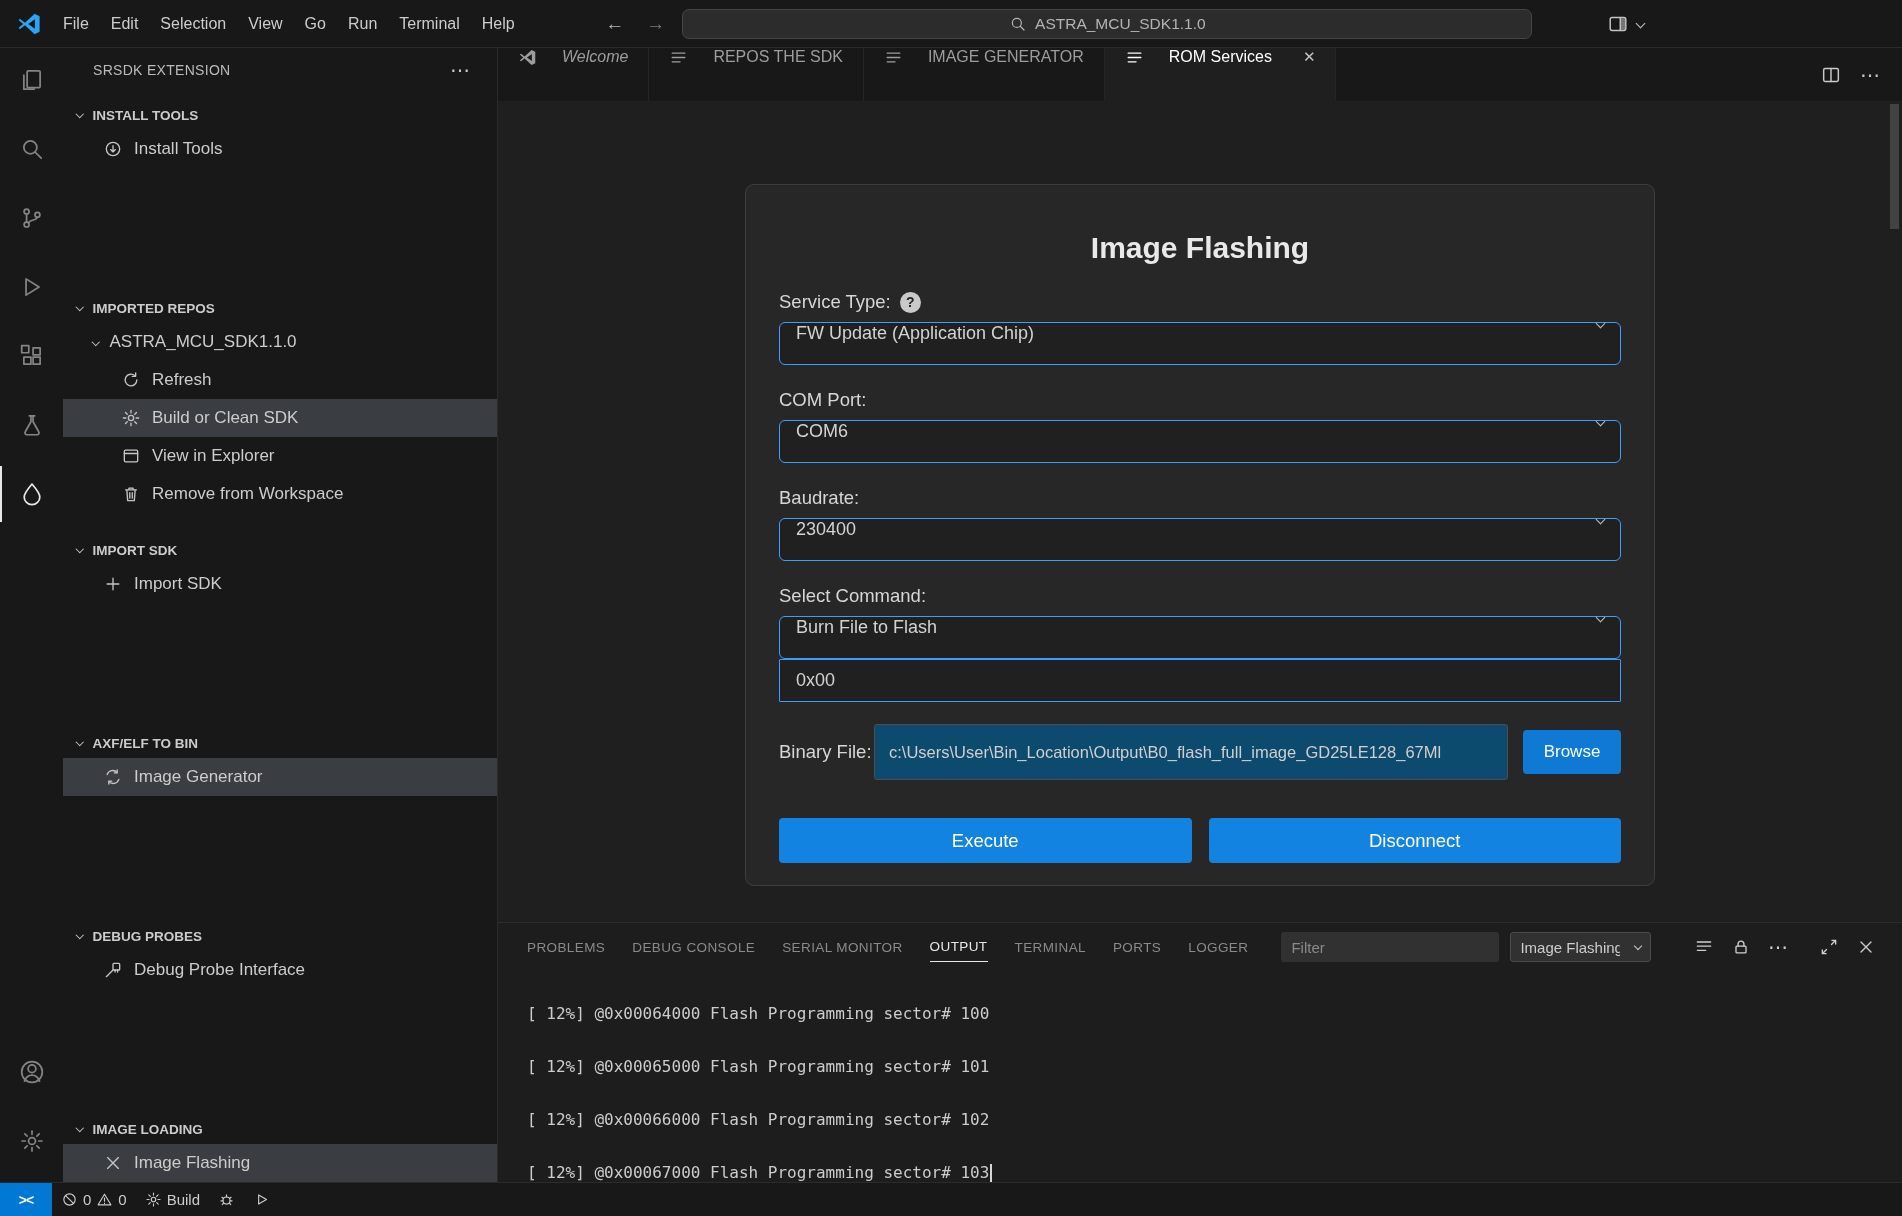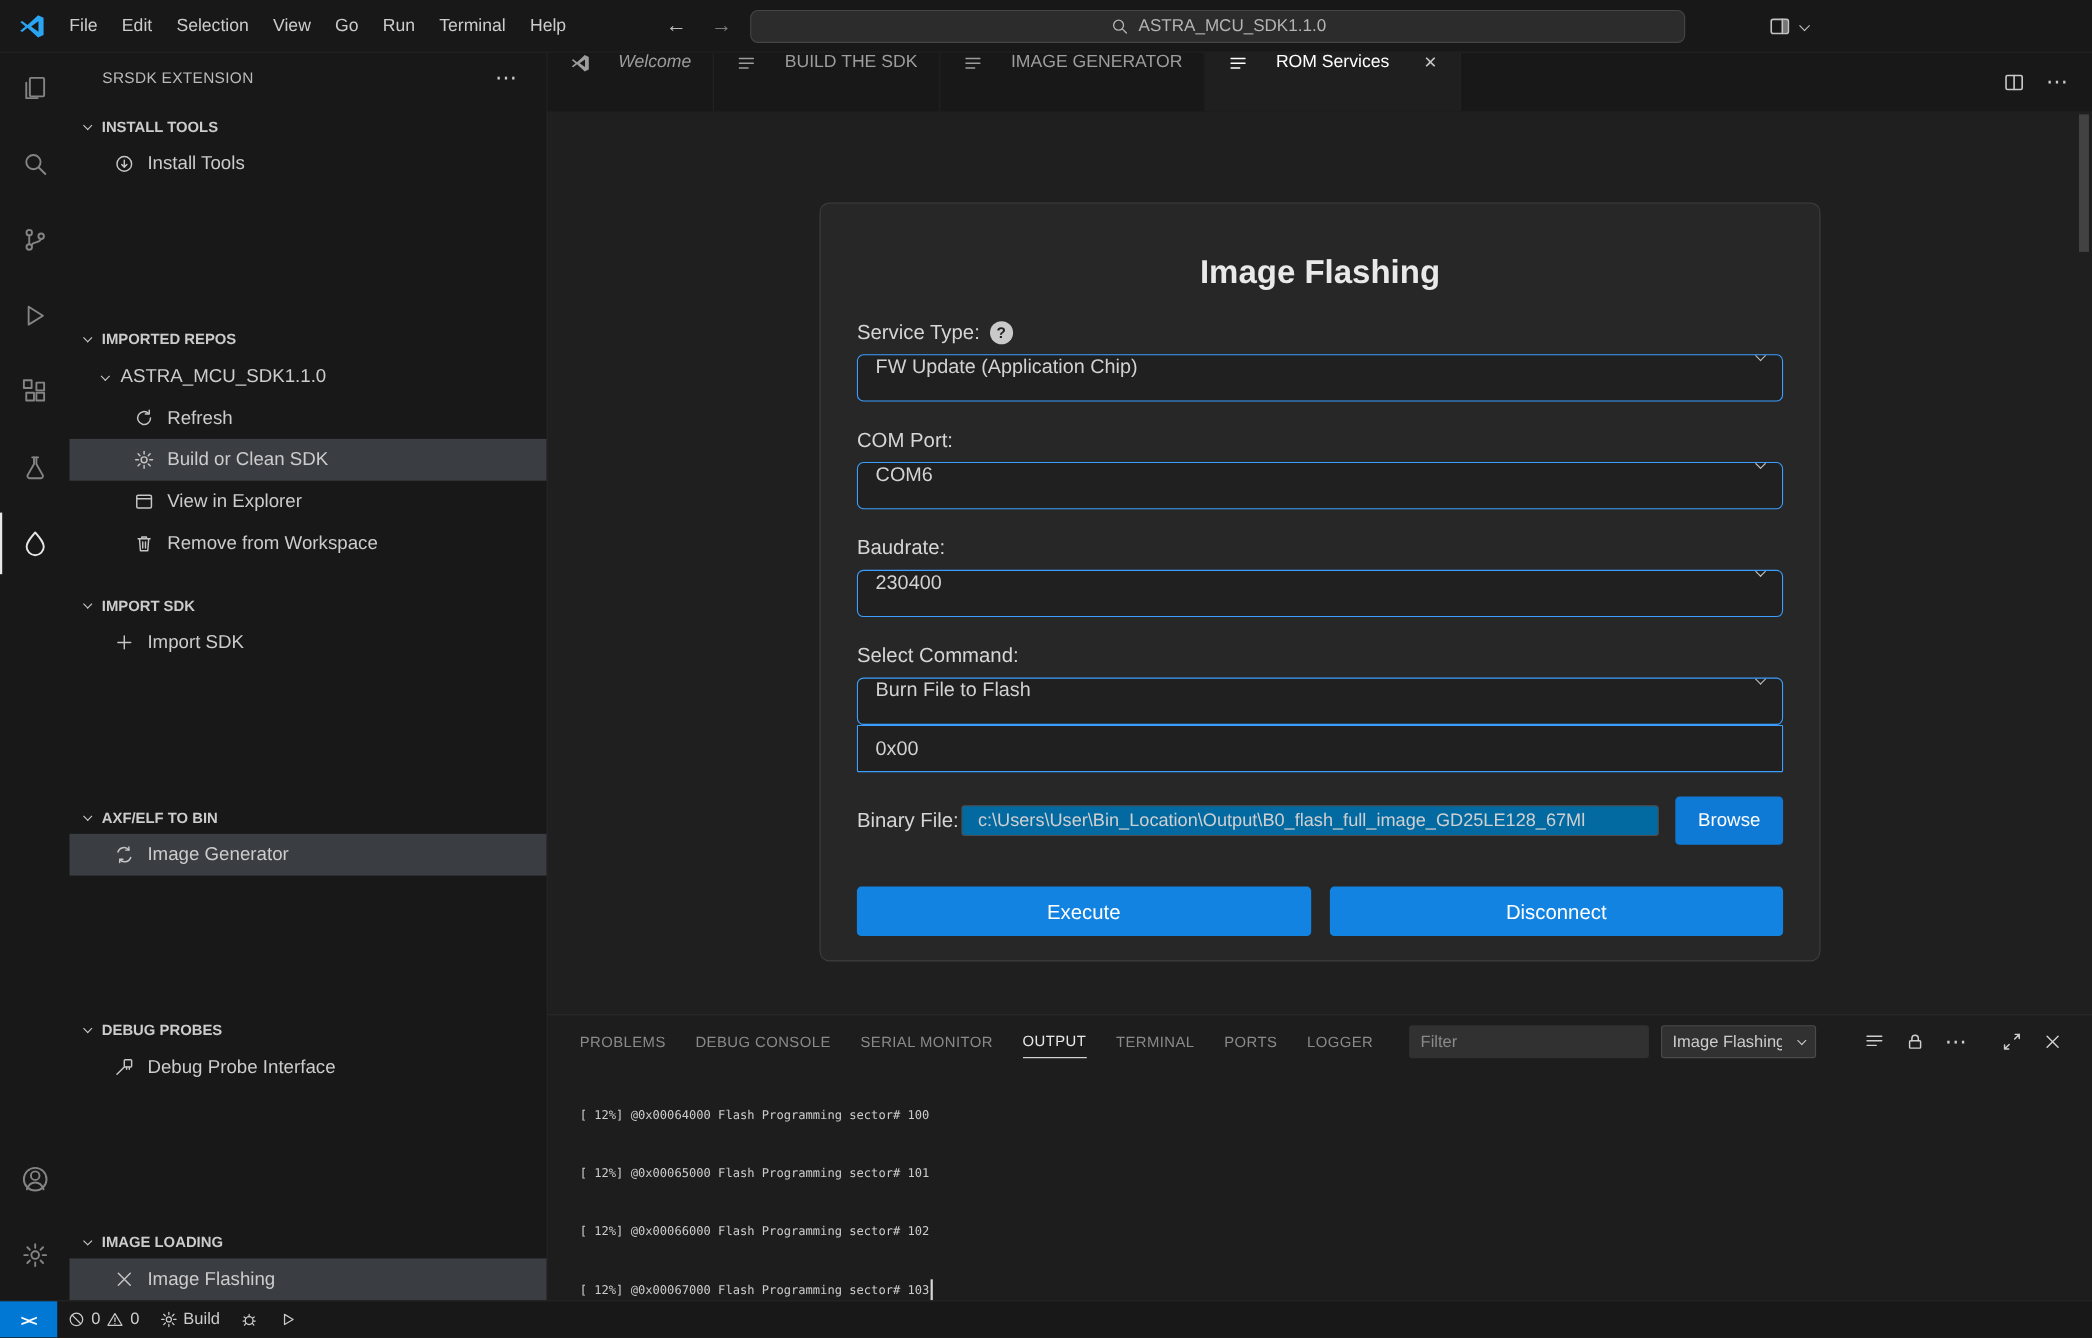--- a/index.html
+++ b/index.html
@@ -71,39 +71,39 @@
   .card { width:910px; margin:83px auto 0; background:#272727; border:1px solid #3e3e3e; border-radius:9px; padding:46px 33px 22px; }
   .card-title { text-align:center; font-size:30px; font-weight:700; color:#e9e9e9; margin-bottom:26px; }
   .field-label { display:flex; align-items:center; font-size:18.5px; color:#d6d6d6; margin:24px 0 9px; }
   .field-label.first { margin-top:0; }
   .help { width:21px; height:21px; border-radius:50%; background:#c9c9c9; color:#1f1f1f; font-weight:700; font-size:14px; display:inline-flex; align-items:center; justify-content:center; margin-left:9px; }
   .select { height:43px; background:#202020; border:1.6px solid #3b9eff; border-radius:6px; display:flex; padding:0 16px; font-size:18px; color:#d2d2d2; }
   .select .chev { margin-left:auto; color:#bfbfbf; margin-top:-3px; }
   .text-input { width:100%; height:43px; background:#202020; border:1.6px solid #3b9eff; border-radius:1px; padding:0 16px; font-size:18px; color:#d2d2d2; font-family:"Liberation Sans",sans-serif; outline:none; }
   .binary-row { display:flex; align-items:center; margin-top:22px; }
   .binary-label { width:95px; font-size:18.5px; color:#d6d6d6; line-height:1.25; flex:none; }
-  .binary-input { flex:1; height:28px; background:#0369a1; border:1px solid #4d4d4d; border-radius:3px; padding:0 14px; font-size:16.5px; color:#cfcfcf; font-family:"Liberation Sans",sans-serif; outline:none; white-space:nowrap; overflow:hidden; min-width:0; }
+  .binary-input { flex:1; height:56px; background:#0c4a6e; border:1px solid #4d4d4d; border-radius:3px; padding:0 14px; font-size:16.5px; color:#cfcfcf; font-family:"Liberation Sans",sans-serif; outline:none; white-space:nowrap; overflow:hidden; min-width:0; }
   .browse-btn { width:98px; height:44px; margin-left:15px; background:#0e7ad6; color:#ffffff; border:none; border-radius:4px; font-size:17px; font-family:"Liberation Sans",sans-serif; flex:none; }
   .btn-row { display:flex; gap:17px; margin-top:38px; }
   .big-btn { flex:1; height:45px; background:#1283e0; color:#ffffff; border:none; border-radius:4px; font-size:18.5px; font-family:"Liberation Sans",sans-serif; }
 
   
   .panel { height:260px; border-top:1px solid #2b2b2b; background:#1d1d1d; flex:none; display:flex; flex-direction:column; }
   .panel-header { height:48px; display:flex; align-items:center; padding-left:29px; flex:none; }
   .ptab { font-size:13.5px; letter-spacing:.4px; color:#8a8a8a; margin-right:27px; padding:7px 0; }
   .ptab.active { color:#e7e7e7; border-bottom:1.5px solid #e7e7e7; }
   .filter-input { width:218px; height:30px; background:#313131; border:none; border-radius:3px; padding:0 10px; color:#cccccc; font-size:15px; font-family:"Liberation Sans",sans-serif; outline:none; margin-left:6px; }
   .filter-input::placeholder { color:#8a8a8a; }
   .channel-select { margin-left:11px; width:141px; height:30px; background:#313131; border:1px solid #4a4a4a; border-radius:3px; display:flex; align-items:center; padding:0 9px; font-size:15px; color:#cccccc; }
   .channel-text { width:100px; white-space:nowrap; overflow:hidden; }
   .channel-select .chev { margin-left:auto; margin-top:-3px; width:6px; height:6px; }
   .panel-icons { margin-left:auto; display:flex; align-items:center; gap:17px; margin-right:26px; color:#cfcfcf; }
   .panel-icons .ic { width:20px; height:20px; }
   .gap-left { margin-left:14px; }
-  .panel-body { flex:1; padding:16px 0 0 29px; font-family:"DejaVu Sans Mono", monospace; font-size:11px; line-height:53px; color:#cccccc; overflow:hidden; }
+  .panel-body { flex:1; padding:16px 0 0 29px; font-family:"DejaVu Sans Mono", monospace; font-size:16px; line-height:53px; color:#cccccc; overflow:hidden; }
   .caret { display:inline-block; width:2px; height:19px; background:#d6d6d6; vertical-align:middle; margin-left:1px; }
 
   
   .statusbar { height:34px; background:#181818; border-top:1px solid #2b2b2b; display:flex; align-items:stretch; font-size:15px; color:#cccccc; }
   .remote { width:52px; background:#0078d4; color:#ffffff; display:flex; align-items:center; justify-content:center; font-weight:700; font-size:14px; letter-spacing:-1px; }
   .sb-item { display:flex; align-items:center; gap:5px; padding:0 9px; }
   .sb-item .ic { width:17px; height:17px; }
 </style>
 </head>
 <body>
@@ -316,21 +316,21 @@
       <div class="tab welcome-tab">
         <svg class="ic" viewBox="0 0 24 24">
             <path class="fill" fill="#2aa5f2" stroke="none" d="M17.2 2.6 8.3 10.8 3.9 7.4 2.2 8.3 6.6 12l-4.4 3.7 1.7.9 4.4-3.4 8.9 8.2 4.6-2.2V4.8L17.2 2.6zM17.5 7.6v8.8L11.3 12l6.2-4.4z"></path>
           </svg>
         <span class="label">Welcome</span>
       </div>
       <div class="tab">
         <svg class="ic" viewBox="0 0 24 24">
             <path d="M4 6.5h16M4 12h16M4 17.5h10"></path>
           </svg>
-        <span class="label">BUILD THE SDK</span>
+        <span class="label">REPOS THE SDK</span>
       </div>
       <div class="tab">
         <svg class="ic" viewBox="0 0 24 24">
             <path d="M4 6.5h16M4 12h16M4 17.5h10"></path>
           </svg>
         <span class="label">IMAGE GENERATOR</span>
       </div>
       <div class="tab active">
         <svg class="ic" viewBox="0 0 24 24">
             <path d="M4 6.5h16M4 12h16M4 17.5h10"></path>

